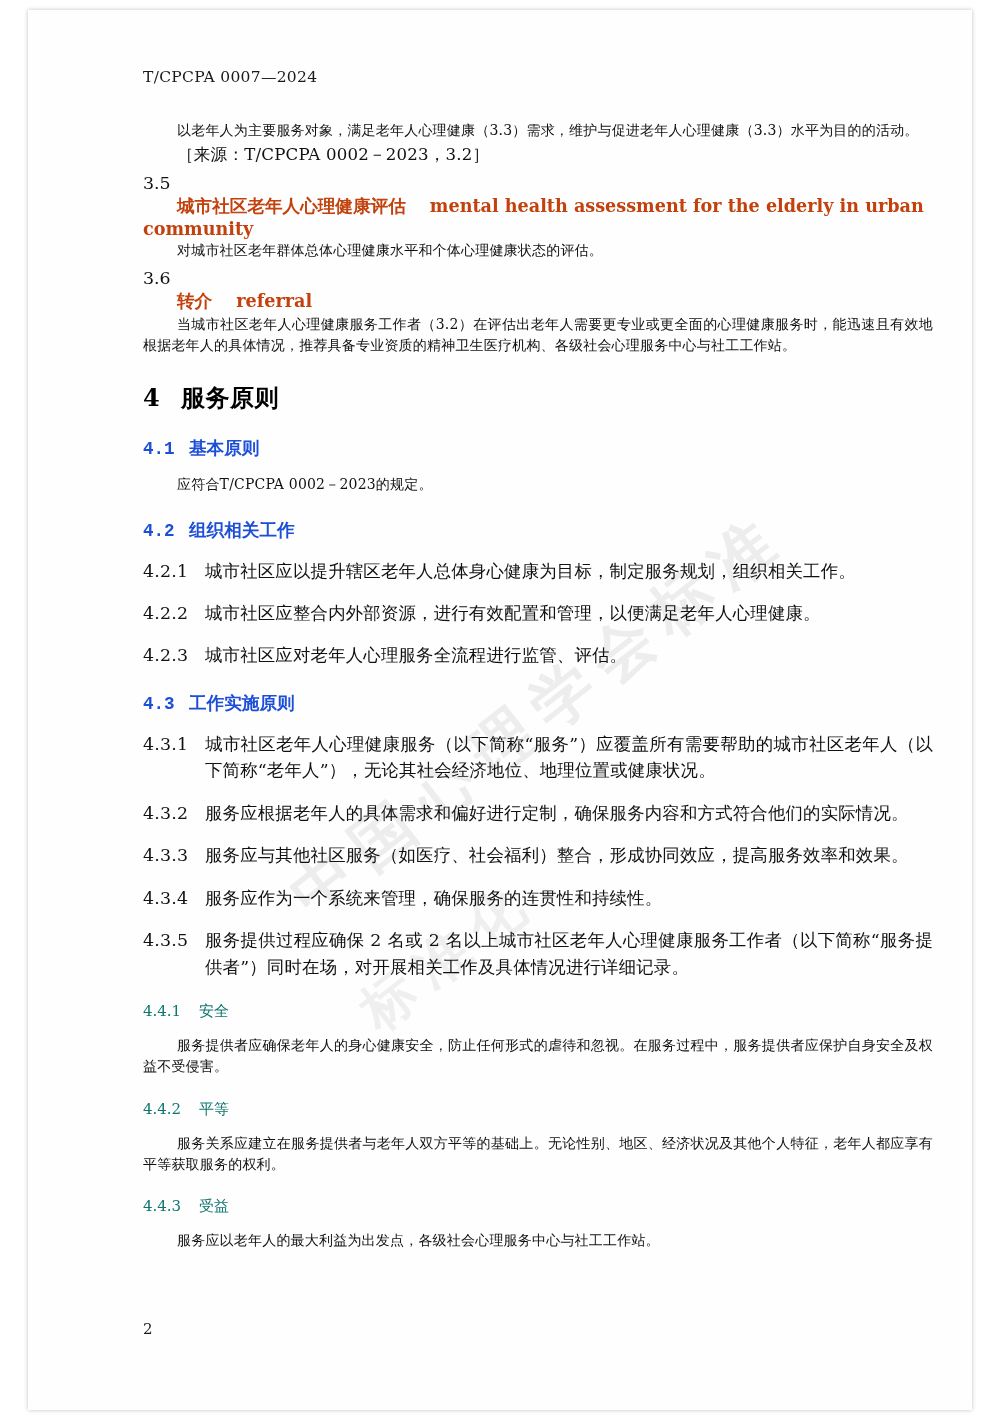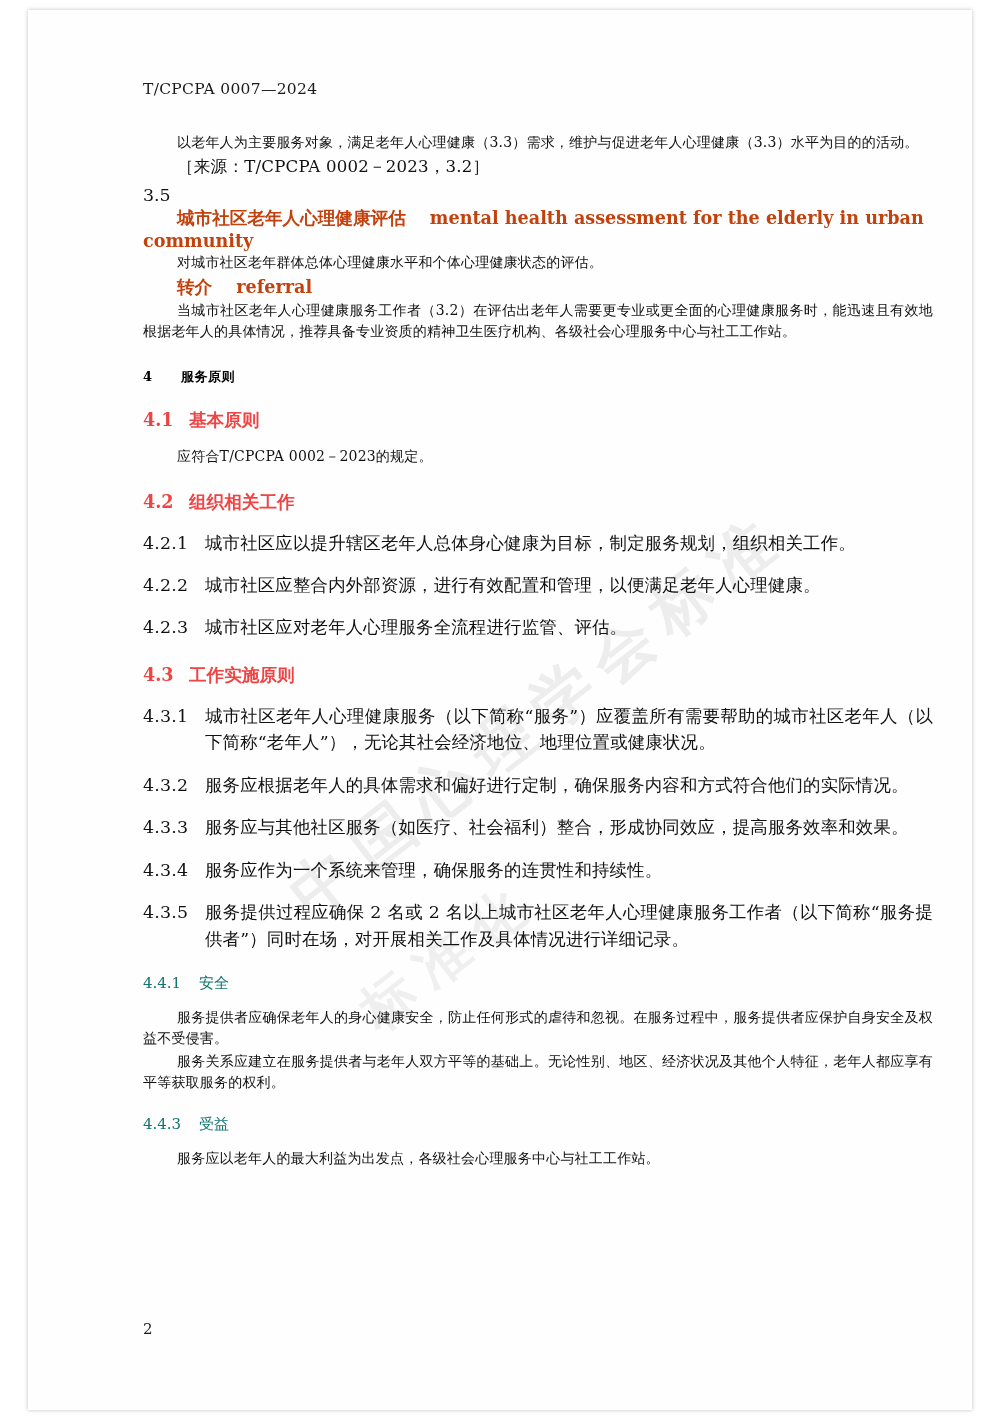--- a/index.html
+++ b/index.html
@@ -25,21 +25,21 @@
     top: 10px;
     width: 944px;
     height: 1400px;
     background: #fefefe;
     box-shadow: 0 0 4px rgba(0,0,0,0.25);
     box-sizing: border-box;
   }
   .content {
     position: absolute;
     left: 115px;
-    top: 70px;
+    top: 58px;
     width: 790px;
     height: 1280px;
   }
   .header {
     font-family: "DejaVu Serif", "Liberation Serif", serif;
     font-size: 15.5px;
     letter-spacing: 0.3px;
     color: #1a1a1a;
     margin-bottom: 34px;
   }
@@ -69,31 +69,32 @@
     color: #c2410c;
     margin: 0 0 1px 0;
     text-indent: 34px;
   }
   .term-en {
     font-weight: bold;
     font-family: "DejaVu Serif", "Liberation Serif", serif;
   }
   .h-major {
     font-weight: bold;
-    font-size: 13px;
+    font-size: 24px;
     color: #000;
     margin: 26px 0 18px 0;
     letter-spacing: 0.5px;
   }
   .h-major .num { display: inline-block; width: 38px; }
   .h-sub {
     font-weight: bold;
     font-size: 17.6px;
-    color: #ef4444;
+    color: #1d4ed8;
     margin: 22px 0 14px 0;
+    font-family: Liberation Mono, monospace;
   }
   .h-sub .num { display: inline-block; width: 46px; }
   .h-sub3 {
     font-weight: normal;
     font-size: 15px;
     color: #0f766e;
     margin: 22px 0 14px 0;
   }
   .h-sub3 .num { display: inline-block; width: 56px; }
   .clause {
@@ -157,20 +158,21 @@
       <p class="para indent">以老年人为主要服务对象，满足老年人心理健康（3.3）需求，维护与促进老年人心理健康（3.3）水平为目的的活动。</p>
       <p class="para indent-src">［来源：T/CPCPA 0002－2023，3.2］</p>
 
       <div class="num-line">3.5</div>
       <p class="term-line">
         <span>城市社区老年人心理健康评估</span>
         <span class="term-en" style="margin-left:18px;">mental health assessment for the elderly in urban community</span>
       </p>
       <p class="para indent">对城市社区老年群体总体心理健康水平和个体心理健康状态的评估。</p>
 
+      <div class="num-line">3.6</div>
       <p class="term-line">
         <span>转介</span>
         <span class="term-en" style="margin-left:18px;">referral</span>
       </p>
       <p class="para indent">当城市社区老年人心理健康服务工作者（3.2）在评估出老年人需要更专业或更全面的心理健康服务时，能迅速且有效地根据老年人的具体情况，推荐具备专业资质的精神卫生医疗机构、各级社会心理服务中心与社工工作站。</p>
 
       <div class="h-major">
         <span class="num">4</span><span>服务原则</span>
       </div>
 
@@ -194,20 +196,23 @@
       <p class="clause"><span class="cnum">4.3.3</span><span>服务应与其他社区服务（如医疗、社会福利）整合，形成协同效应，提高服务效率和效果。</span></p>
       <p class="clause"><span class="cnum">4.3.4</span><span>服务应作为一个系统来管理，确保服务的连贯性和持续性。</span></p>
       <p class="clause"><span class="cnum">4.3.5</span><span>服务提供过程应确保 2 名或 2 名以上城市社区老年人心理健康服务工作者（以下简称“服务提供者”）同时在场，对开展相关工作及具体情况进行详细记录。</span></p>
 
 
       <div class="h-sub3">
         <span class="num">4.4.1</span><span>安全</span>
       </div>
       <p class="para indent">服务提供者应确保老年人的身心健康安全，防止任何形式的虐待和忽视。在服务过程中，服务提供者应保护自身安全及权益不受侵害。</p>
 
+      <div class="h-sub3">
+        <span class="num">4.4.2</span><span>平等</span>
+      </div>
       <p class="para indent">服务关系应建立在服务提供者与老年人双方平等的基础上。无论性别、地区、经济状况及其他个人特征，老年人都应享有平等获取服务的权利。</p>
 
       <div class="h-sub3">
         <span class="num">4.4.3</span><span>受益</span>
       </div>
       <p class="para indent">服务应以老年人的最大利益为出发点，各级社会心理服务中心与社工工作站。</p>
 
     </div>
 
     <div class="footer-num">2</div>

